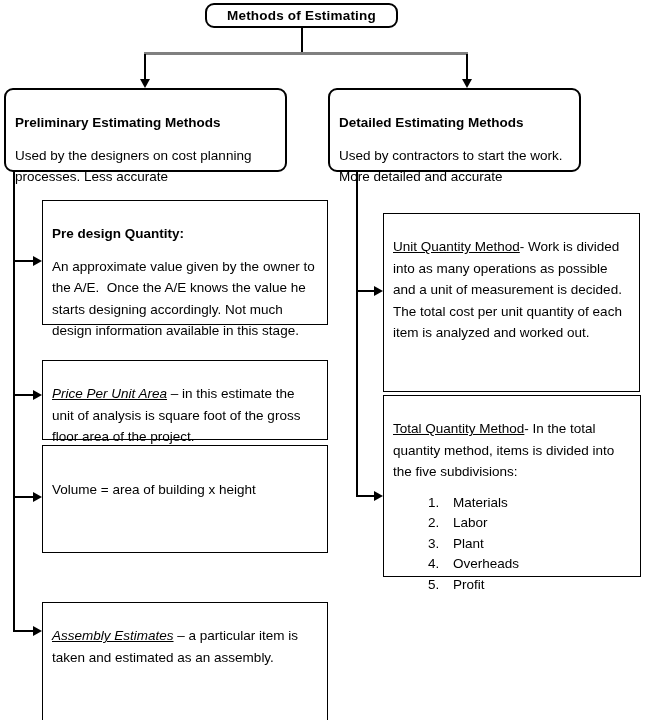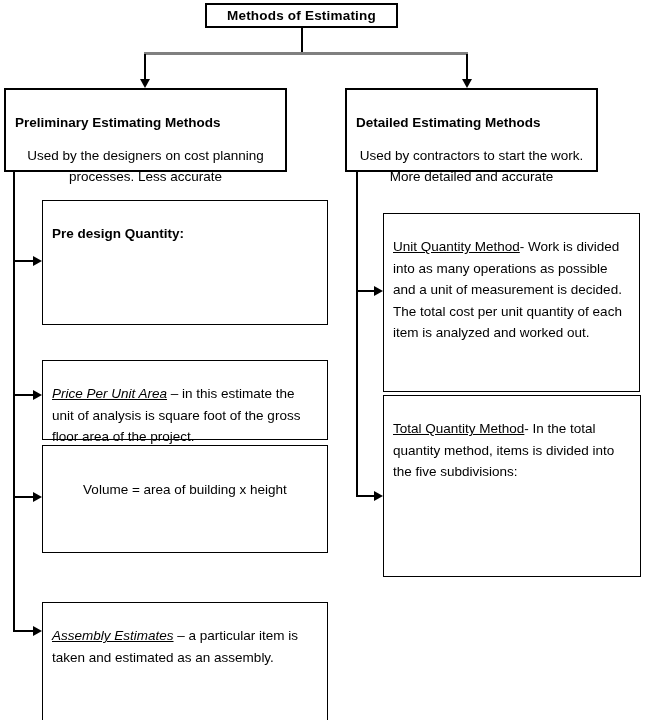--- a/index.html
+++ b/index.html
@@ -16,31 +16,31 @@
     overflow: hidden;
   }
   .box {
     position: absolute;
     background: #ffffff;
     border: 1px solid #000000;
     padding: 22px 9px;
     font-size: 13.5px;
     line-height: 21.5px;
   }
-  .box.thick { border-width: 2px; }
+  .box.thick { border-width: 2px; border-radius: 9px; }
   .top-box {
     left: 205px; top: 3px; width: 193px; height: 25px;
     text-align: center;
     font-weight: 700;
     line-height: 19px;
     padding: 1px 2px;
     letter-spacing: 0.2px;
   }
   .bold { font-weight: 700; }
-  .gap { margin-top: 11px; text-align: center; }
+  .gap { margin-top: 11px; }
   .iu { font-style: italic; text-decoration: underline; }
   .u { text-decoration: underline; }
   .line { position: absolute; background: #000000; }
   .gray { background: #808080; }
   .arrow-down {
     position: absolute; width: 0; height: 0;
     border-left: 5px solid transparent;
     border-right: 5px solid transparent;
     border-top: 9px solid #000000;
   }
@@ -73,21 +73,21 @@
   <div class="line" style="left:144px; top:54px; width:2px; height:26px;"></div>
   <div class="arrow-down" style="left:140px; top:79px;"></div>
   <div class="line" style="left:466px; top:54px; width:2px; height:26px;"></div>
   <div class="arrow-down" style="left:462px; top:79px;"></div>
 
   <div class="box thick" style="left:4px; top:88px; width:283px; height:84px;">
     <p class="bold">Preliminary Estimating Methods</p>
     <p class="gap">Used by the designers on cost planning processes. Less accurate</p>
   </div>
 
-  <div class="box thick" style="left:345px; top:88px; width:253px; height:84px;">
+  <div class="box thick" style="left:328px; top:88px; width:253px; height:84px;">
     <p class="bold">Detailed Estimating Methods</p>
     <p class="gap">Used by contractors to start the work. More detailed and accurate</p>
   </div>
 
   <div class="line" style="left:13px; top:172px; width:2px; height:460px;"></div>
   <div class="line" style="left:14px; top:260px; width:20px; height:2px;"></div>
   <div class="arrow-right" style="left:33px; top:256px;"></div>
   <div class="line" style="left:14px; top:394px; width:20px; height:2px;"></div>
   <div class="arrow-right" style="left:33px; top:390px;"></div>
   <div class="line" style="left:14px; top:496px; width:20px; height:2px;"></div>
@@ -96,20 +96,21 @@
   <div class="arrow-right" style="left:33px; top:626px;"></div>
 
   <div class="line" style="left:356px; top:172px; width:2px; height:325px;"></div>
   <div class="line" style="left:357px; top:290px; width:18px; height:2px;"></div>
   <div class="arrow-right" style="left:374px; top:286px;"></div>
   <div class="line" style="left:357px; top:495px; width:18px; height:2px;"></div>
   <div class="arrow-right" style="left:374px; top:491px;"></div>
 
   <div class="box" style="left:42px; top:200px; width:286px; height:125px;">
     <p class="bold">Pre design Quantity:</p>
+    <p class="gap">An approximate value given by the owner to the A/E.&nbsp; Once the A/E knows the value he starts designing accordingly. Not much design information available in this stage.</p>
   </div>
 
   <div class="box" style="left:42px; top:360px; width:286px; height:80px;">
     <p>
       <span class="iu">Price Per Unit Area</span>
       <span>– in this estimate the unit of analysis is square foot of the gross floor area of the project.</span>
     </p>
   </div>
 
   <div class="box" style="left:42px; top:445px; width:286px; height:108px;">
@@ -122,15 +123,22 @@
       <span>– a particular item is taken and estimated as an assembly.</span>
     </p>
   </div>
 
   <div class="box" style="left:383px; top:213px; width:257px; height:179px;">
     <p><span class="u">Unit Quantity Method</span><span>- Work is divided into as many operations as possible and a unit of measurement is decided. The total cost per unit quantity of each item is analyzed and worked out.</span></p>
   </div>
 
   <div class="box" style="left:383px; top:395px; width:258px; height:182px;">
     <p><span class="u">Total Quantity Method</span><span>- In the total quantity method, items is divided into the five subdivisions:</span></p>
+    <ol class="subdivisions">
+      <li>Materials</li>
+      <li>Labor</li>
+      <li>Plant</li>
+      <li>Overheads</li>
+      <li>Profit</li>
+    </ol>
   </div>
 
 </div>
 
 </body></html>

